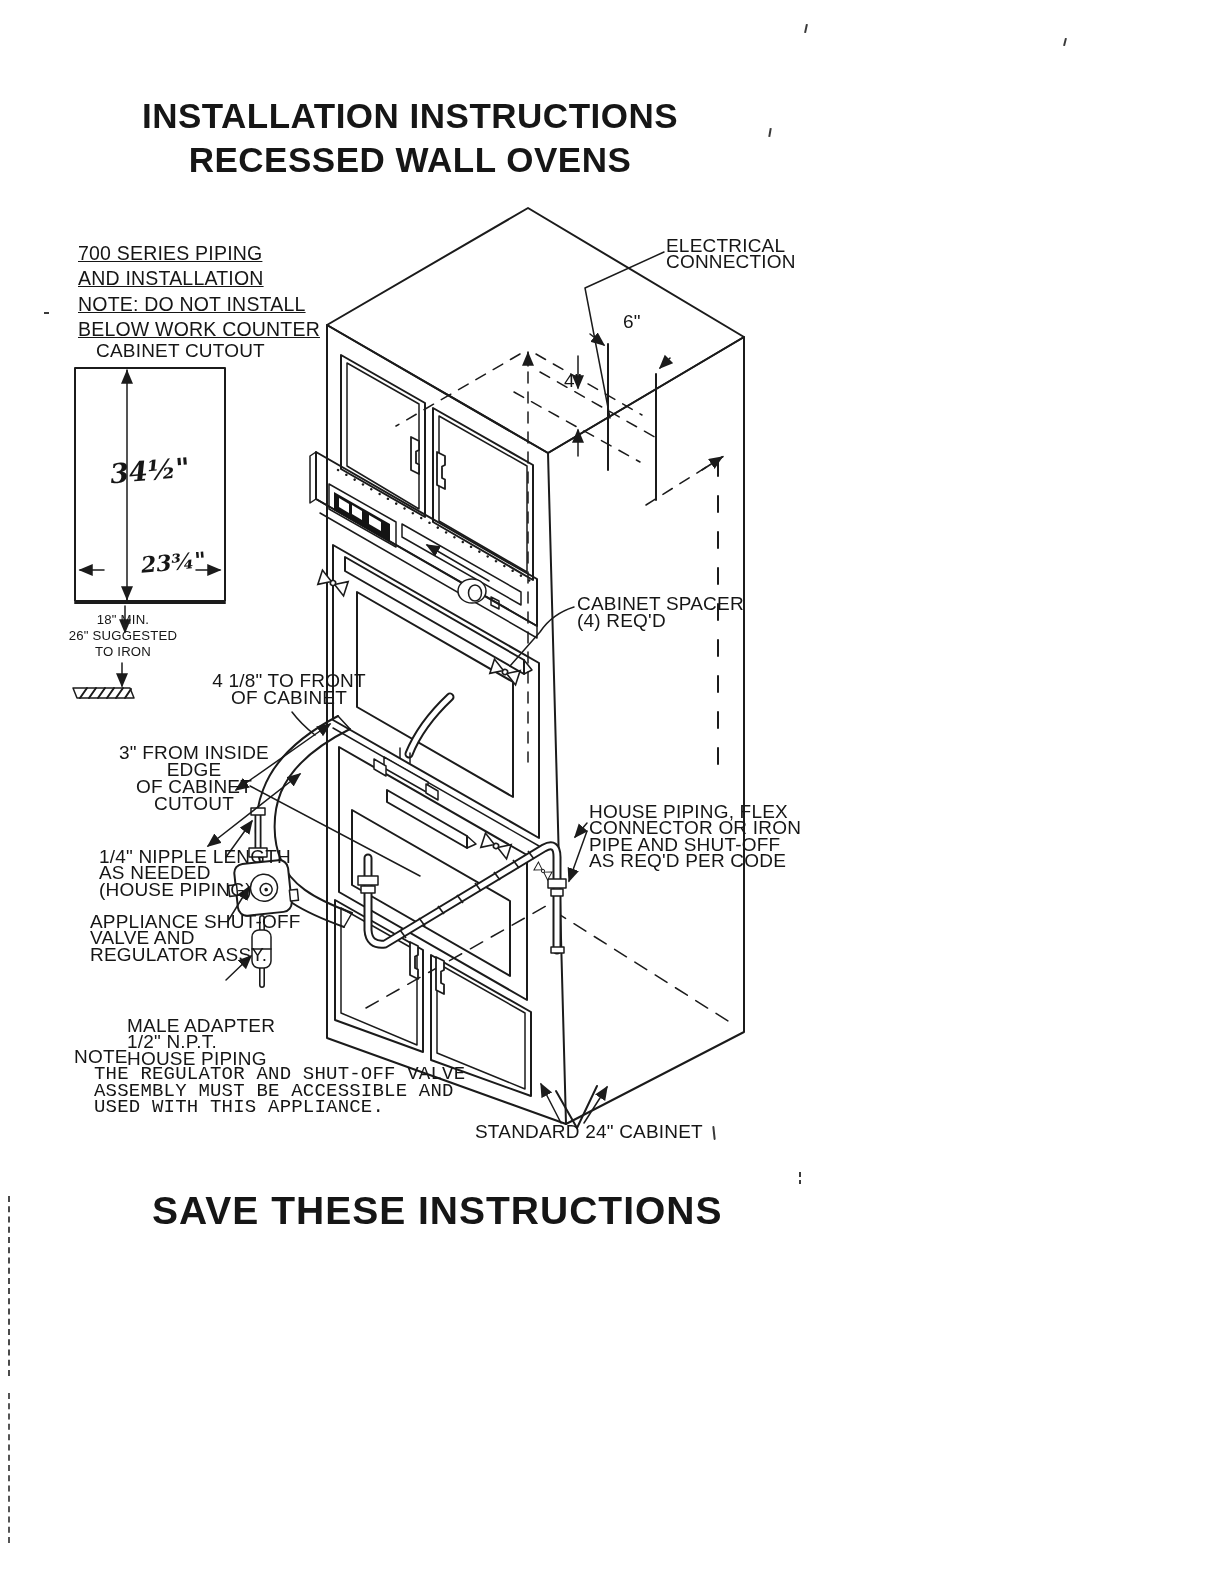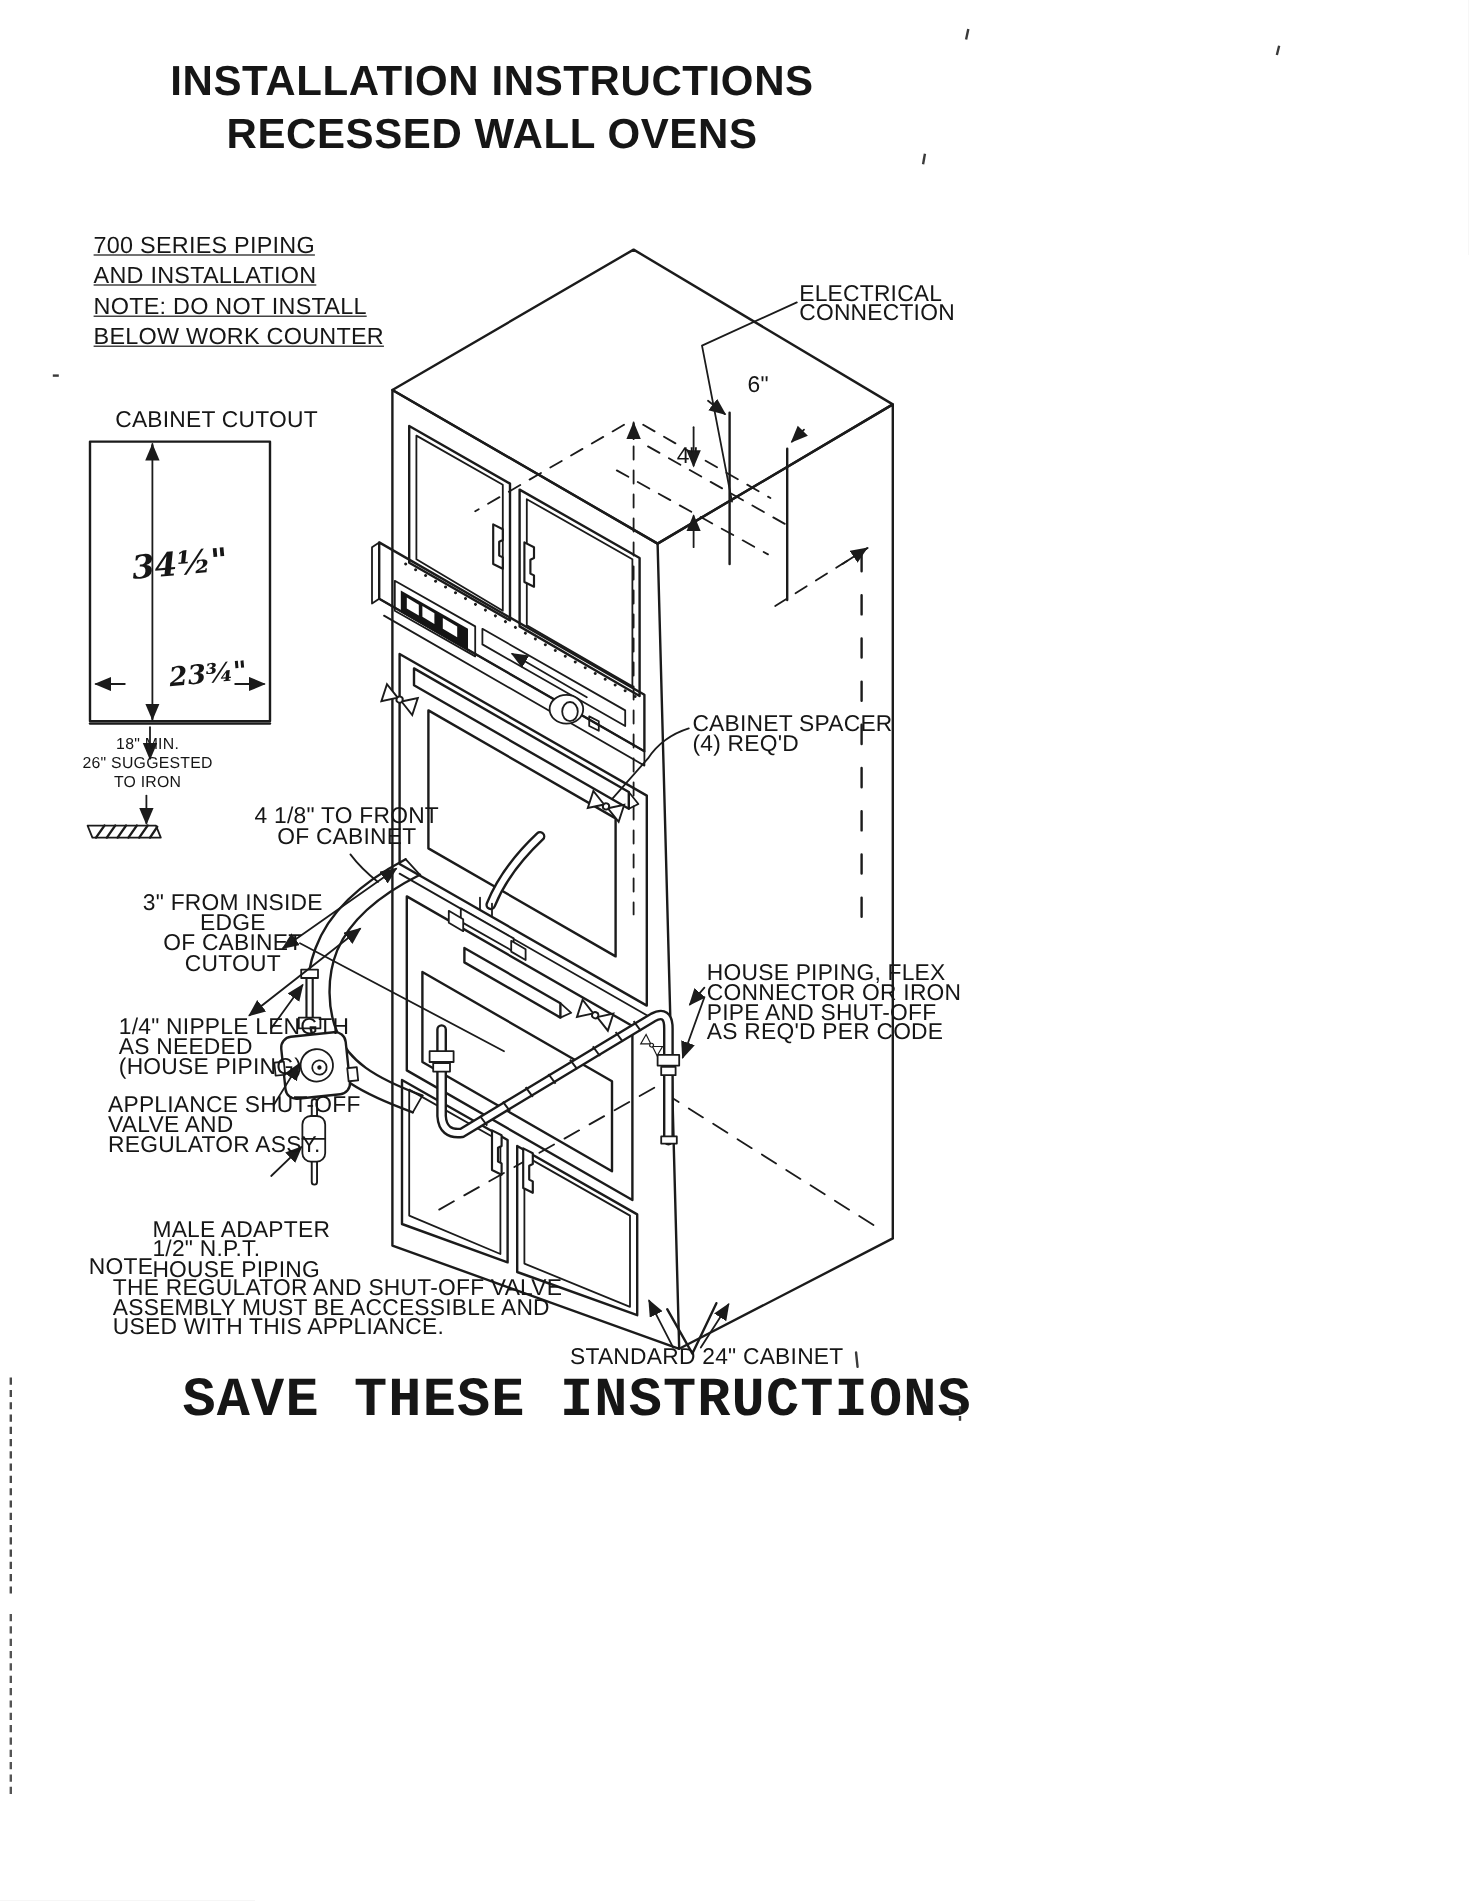--- a/index.html
+++ b/index.html
@@ -1,18 +1,18 @@
 <!DOCTYPE html>
 <html><head>
 <meta charset="utf-8">
 <style>
   html,body{margin:0;padding:0;background:#e8e8e8;}
   #page{position:relative;width:1224px;height:1584px;background:#ffffff;overflow:hidden;
         font-family:"Liberation Sans",sans-serif;color:#161616;}
-  .abs{position:absolute;}
+  .abs{position:absolute;margin-top:48px;}
   .lbl{position:absolute;font-size:19px;line-height:16.4px;letter-spacing:.2px;white-space:nowrap;}
   .ctr{text-align:center;white-space:normal;}
   #title{left:90px;top:46px;width:640px;text-align:center;font-size:35px;line-height:44px;
          font-weight:700;letter-spacing:.5px;}
   #intro{left:78px;top:193px;font-size:19.5px;line-height:25.4px;letter-spacing:.2px;text-decoration:underline;}
   #cutout-title{left:96px;top:343px;}
   .hw{position:absolute;font-family:"DejaVu Serif",serif;font-style:italic;font-weight:700;
       transform:rotate(-5deg);}
   #hw-h{left:110px;top:455px;font-size:27px;}
   #hw-w{left:141px;top:549px;font-size:22px;}
@@ -21,23 +21,23 @@
   #dim6{left:623px;top:314px;}
   #dim4{left:564px;top:373px;}
   #spacer{left:577px;top:595px;line-height:17px;}
   #front-cab{left:206px;top:672px;width:166px;line-height:17px;}
   #inside-edge{left:98px;top:744px;width:192px;line-height:17px;}
   #nipple{left:99px;top:849px;}
   #shutoff{left:90px;top:914px;}
   #madapter{left:127px;top:978px;margin-top:40px;}
   #housep{left:589px;top:804px;}
   #note-h{left:74px;top:1049px;}
-  #note-b{left:94px;top:1066px;line-height:16.6px;}
+  #note-b{left:94px;top:1066px;line-height:16.6px;font-family:Liberation Mono, monospace;}
   #stdcab{left:475px;top:1124px;}
-  #save{left:152px;top:1141px;font-family:Liberation Mono, monospace;font-size:46px;font-weight:700;
+  #save{left:152px;top:1141px;font-family:Liberation Sans, sans-serif;font-size:39px;font-weight:700;
         letter-spacing:1px;}
   .speck{position:absolute;background:#3a3a3a;}
   svg{position:absolute;left:0;top:0;}
   .ln{stroke:#1b1b1b;fill:none;stroke-width:2;stroke-linejoin:round;stroke-linecap:round;}
   .thin{stroke-width:1.5;}
   .fillw{fill:#fff;}
 </style>
 </head>
 <body>
 

